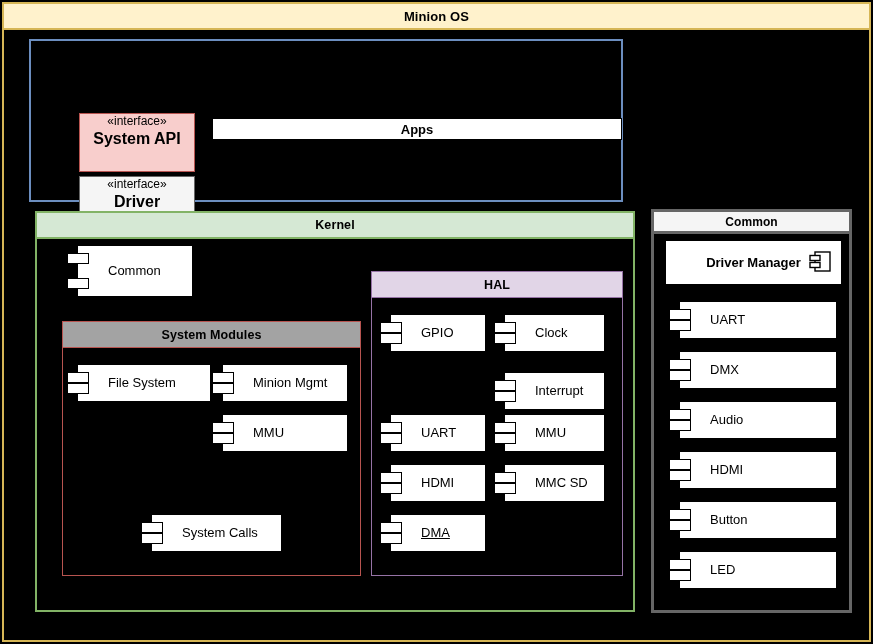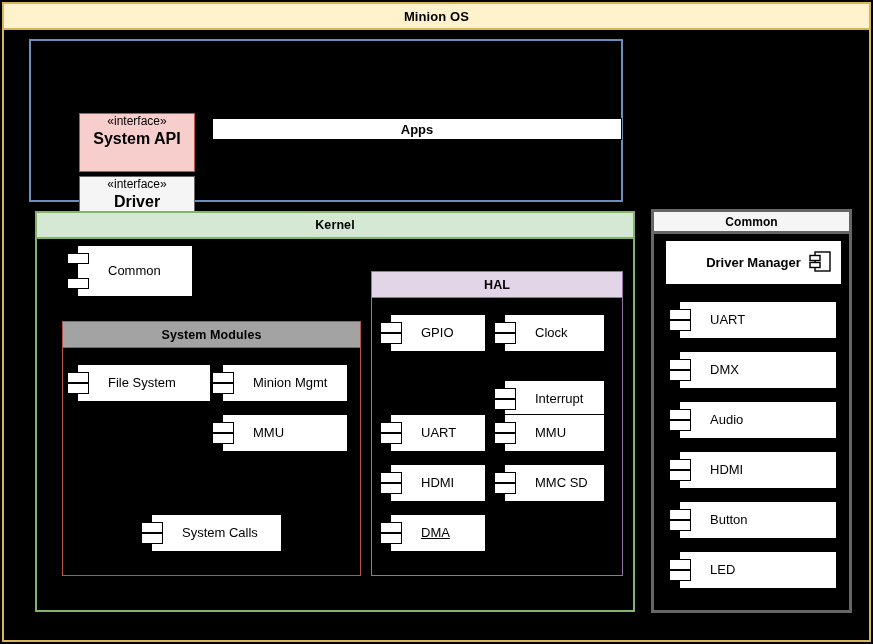--- a/index.html
+++ b/index.html
@@ -289,21 +289,21 @@
         <span class="label">GPIO</span>
       </div>
 
       <div class="component" style="left:132px; top:42px; width:101px; height:38px;">
         <span class="tab t1"></span>
         <span class="tab t2"></span>
         <span class="label">Clock</span>
       </div>
 
 
-      <div class="component" style="left:132px; top:108px; width:101px; height:38px;">
+      <div class="component" style="left:132px; top:100px; width:101px; height:38px;">
         <span class="tab t1"></span>
         <span class="tab t2"></span>
         <span class="label">Interrupt</span>
       </div>
 
       <div class="component" style="left:18px; top:142px; width:96px; height:38px;">
         <span class="tab t1"></span>
         <span class="tab t2"></span>
         <span class="label">UART</span>
       </div>

